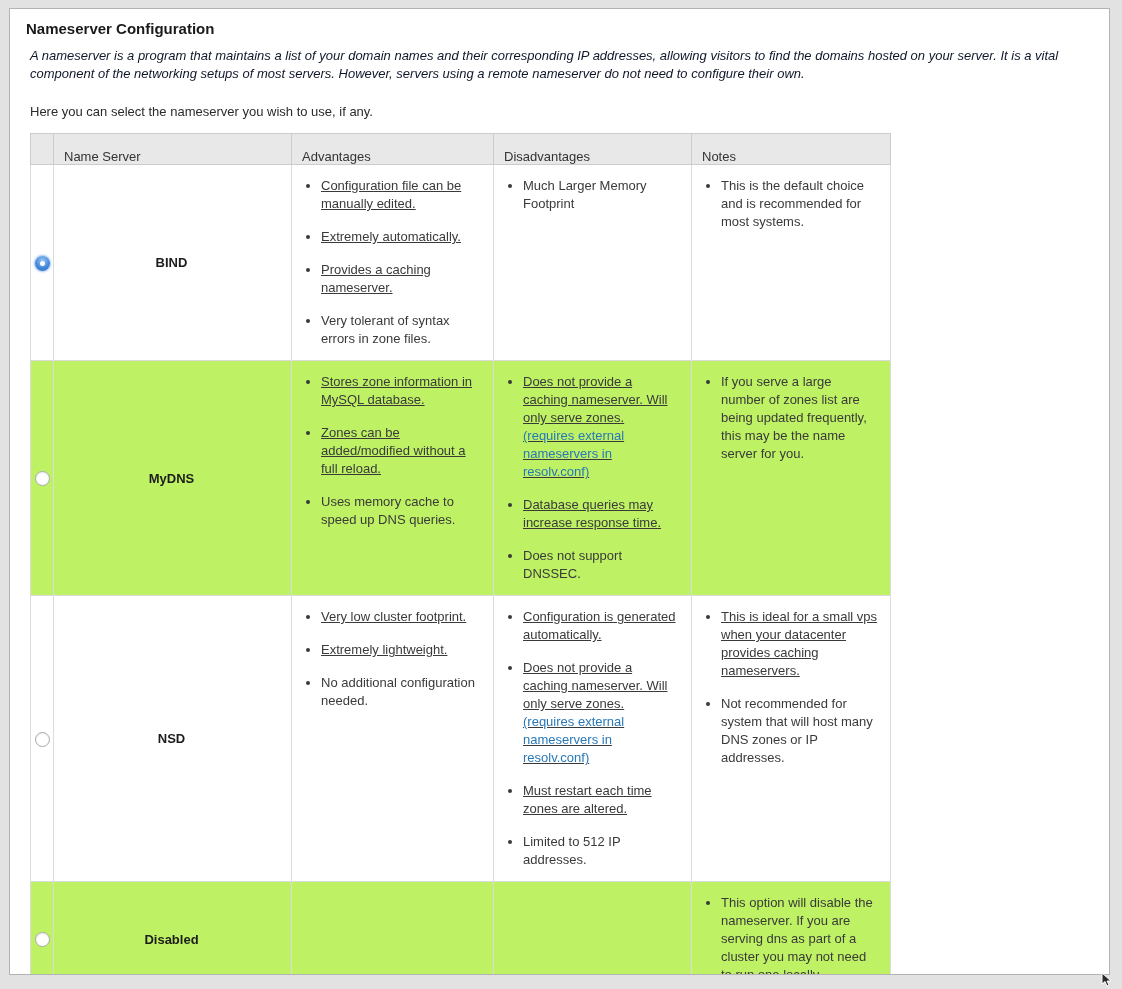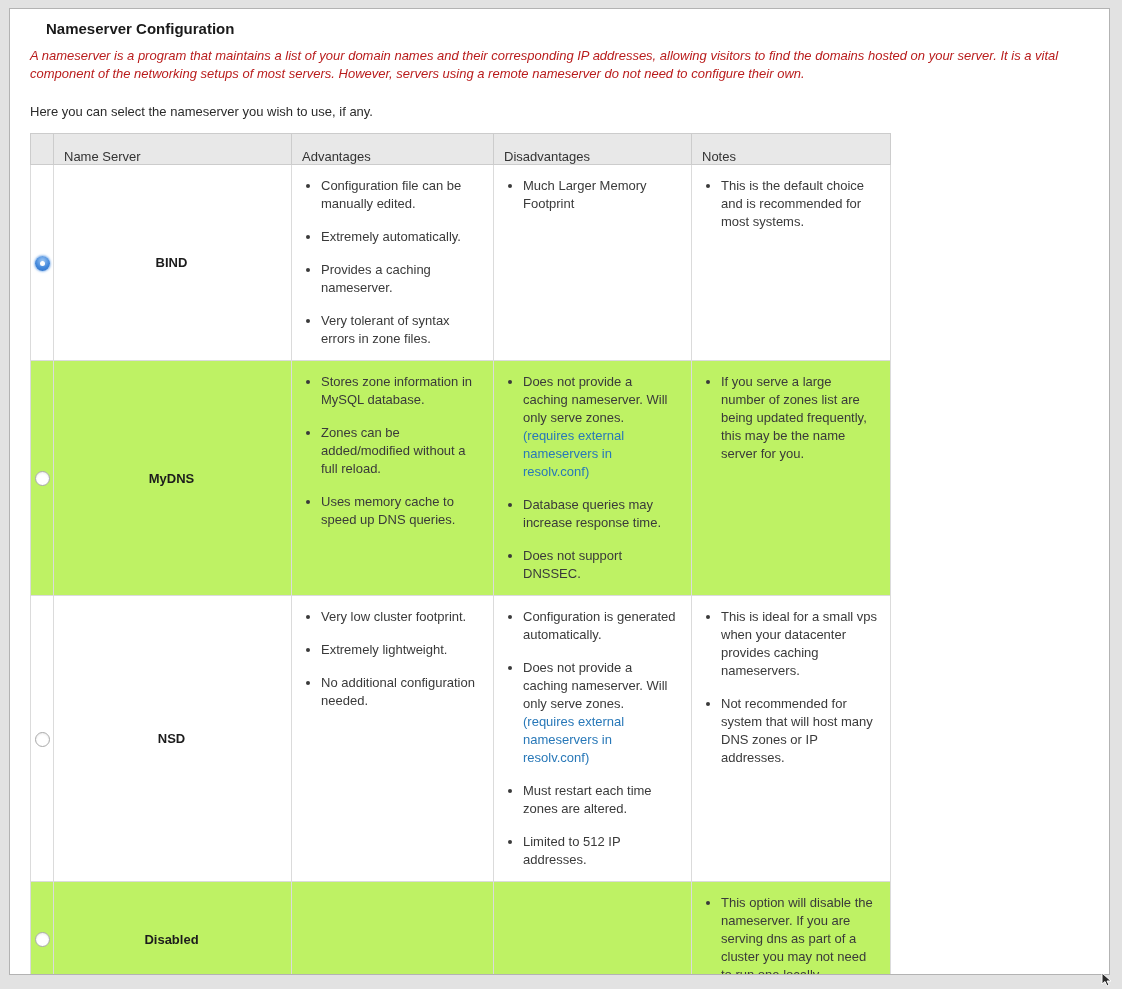--- a/index.html
+++ b/index.html
@@ -16,26 +16,26 @@
     width: 1101px; height: 967px;
     background: #ffffff;
     border: 1px solid #b3b3b3;
     padding: 11px 16px;
     overflow: hidden;
   }
   .page-title {
     font-size: 15px;
     font-weight: bold;
     color: #1a1a1a;
-    margin: 0 0 10px 20px;
+    margin: 0 0 10px 0;
   }
   .page-desc {
     font-size: 13px;
     font-style: italic;
-    color: #b91c1c;
+    color: #0f172a;
     line-height: 18px;
     margin: 0 0 21px 4px;
     max-width: 1070px;
   }
   .page-prompt {
     font-size: 13px;
     color: #2b2b2b;
     margin: 0 0 14px 4px;
   }
   table.ns-table {
@@ -80,21 +80,21 @@
   }
   ul.cell-list {
     margin: 0;
     padding: 0 0 0 19px;
     list-style: disc;
   }
   ul.cell-list li {
     line-height: 18px;
     color: #3a3a3a;
   }
-  ul.cell-list li:not(:last-child) { margin-bottom: 15px; }
+  ul.cell-list li:not(:last-child) { margin-bottom: 15px; text-decoration: underline; }
   a.cell-link {
     color: var(--link-color, #2878b8);
     text-decoration: none;
     cursor: pointer;
   }
   
   .radio {
     display: inline-block;
     width: 15px; height: 15px;
     border-radius: 50%;

